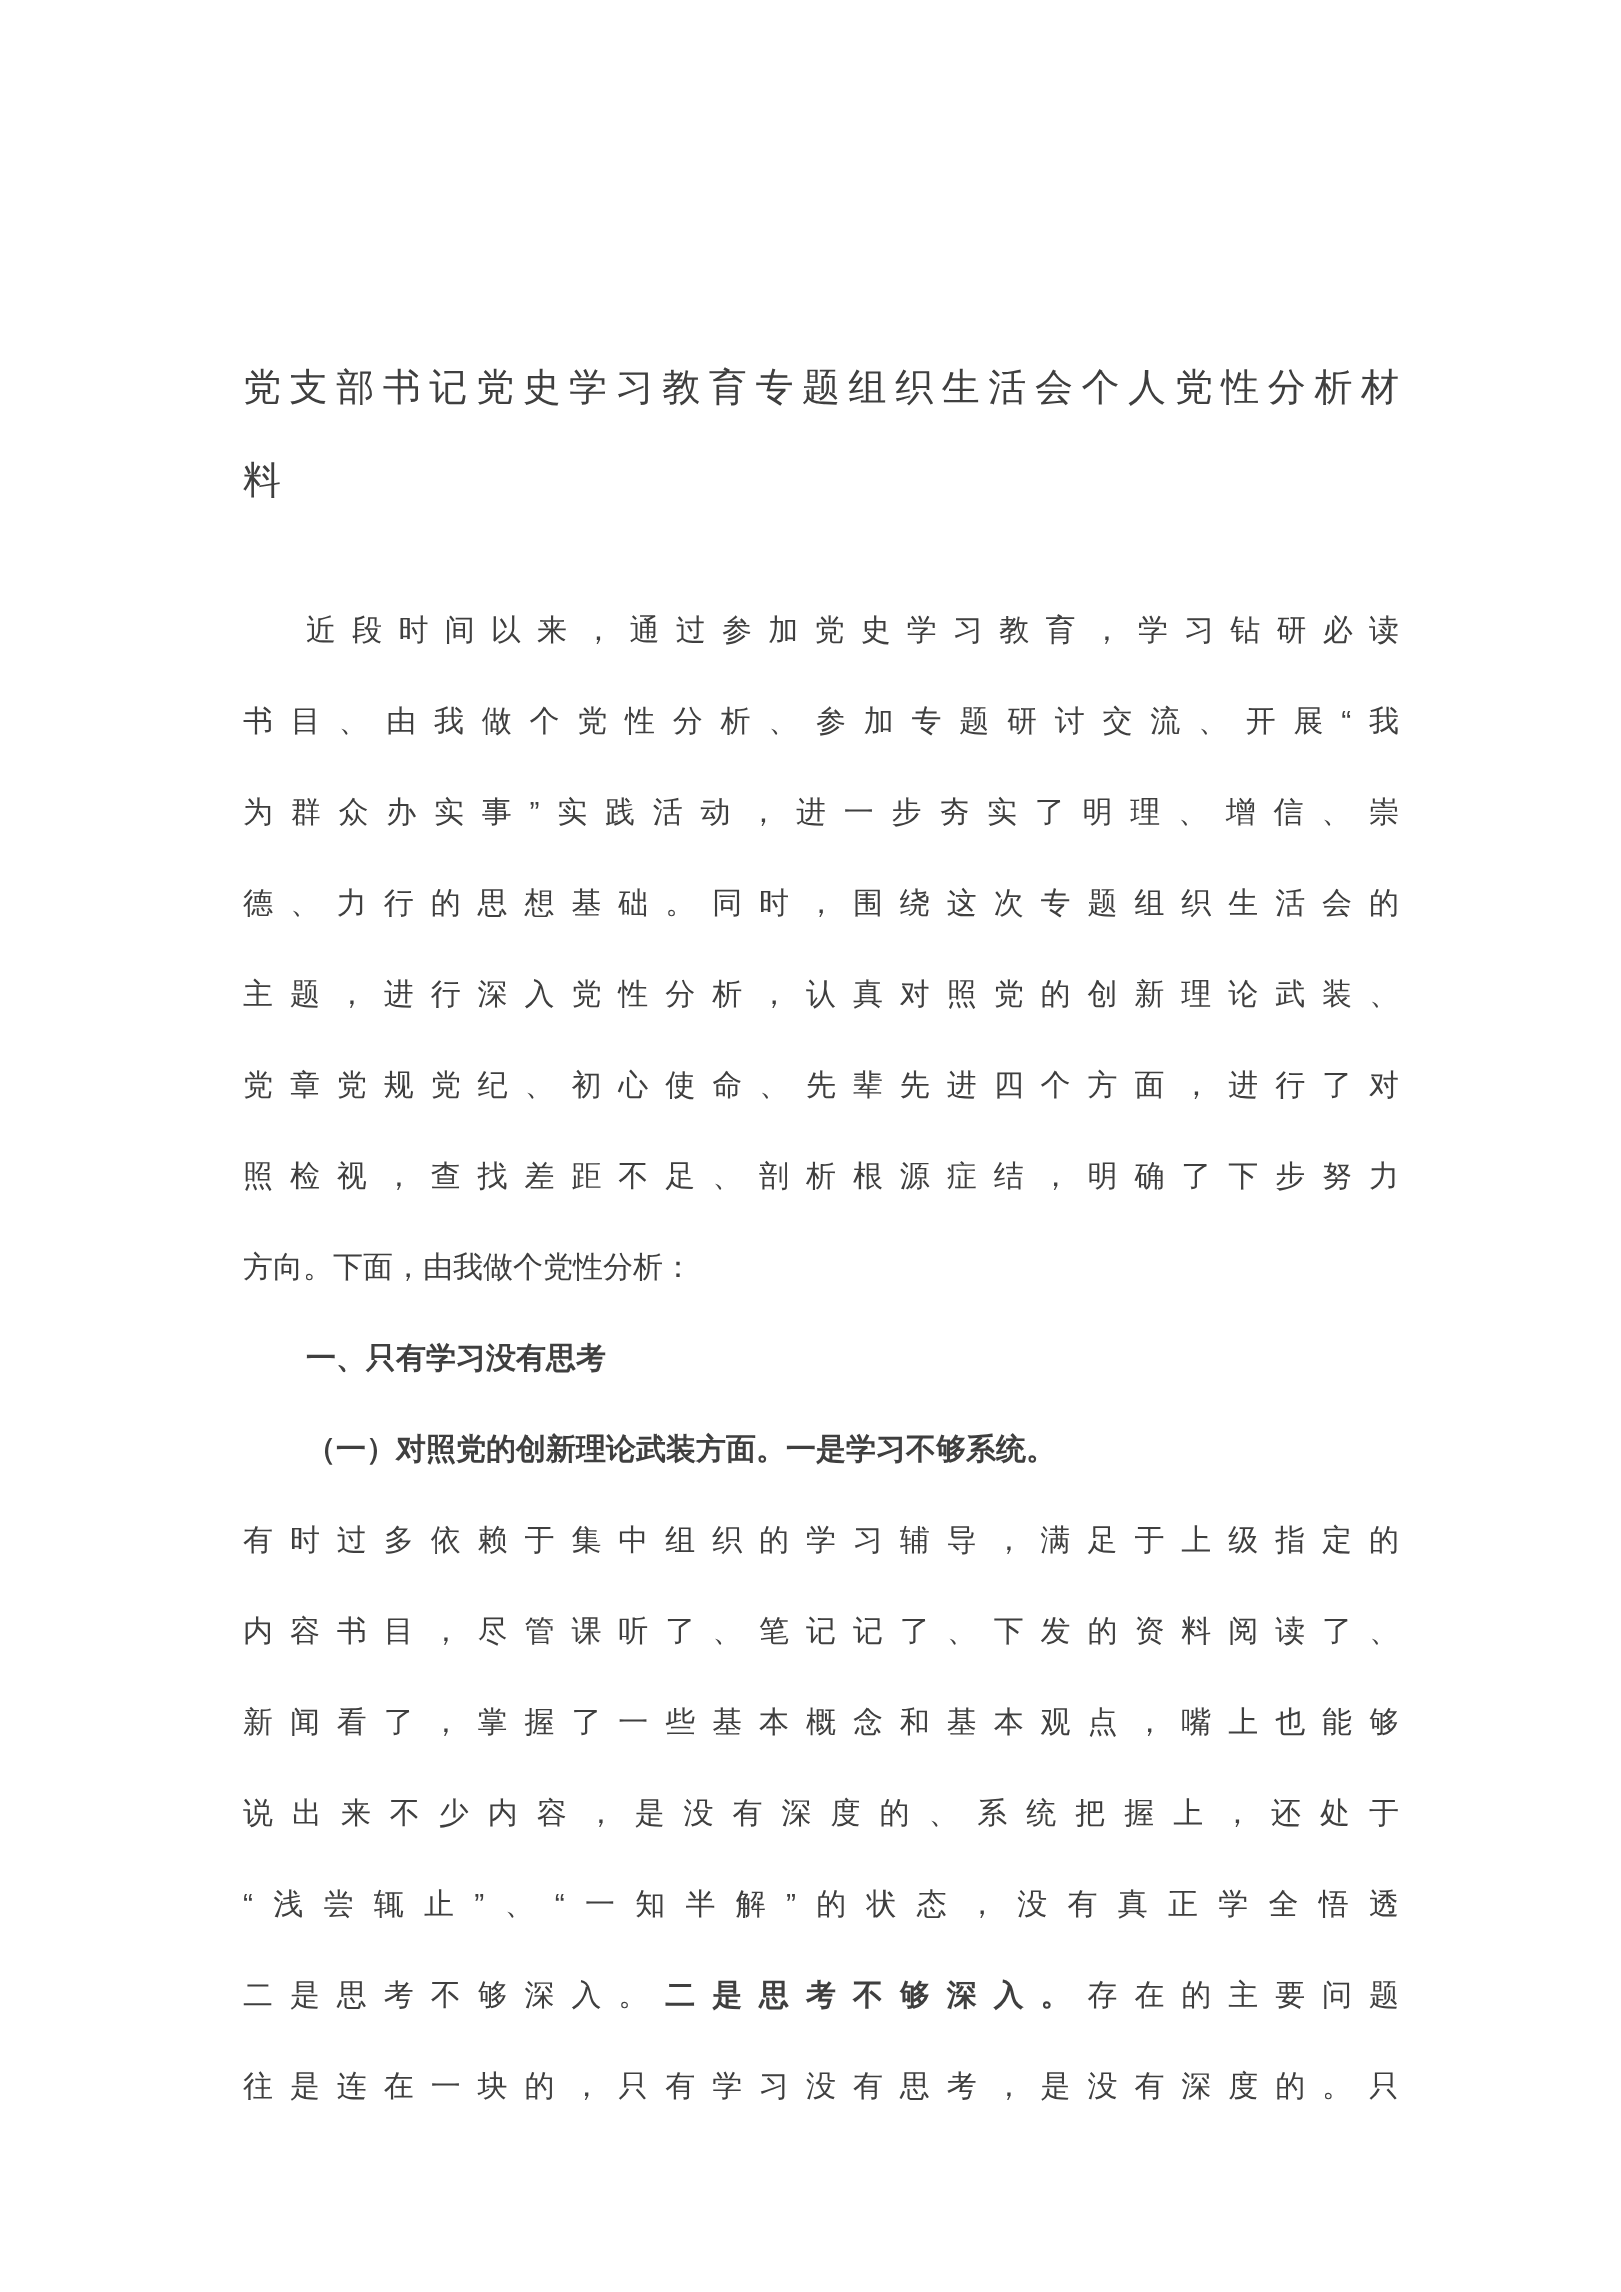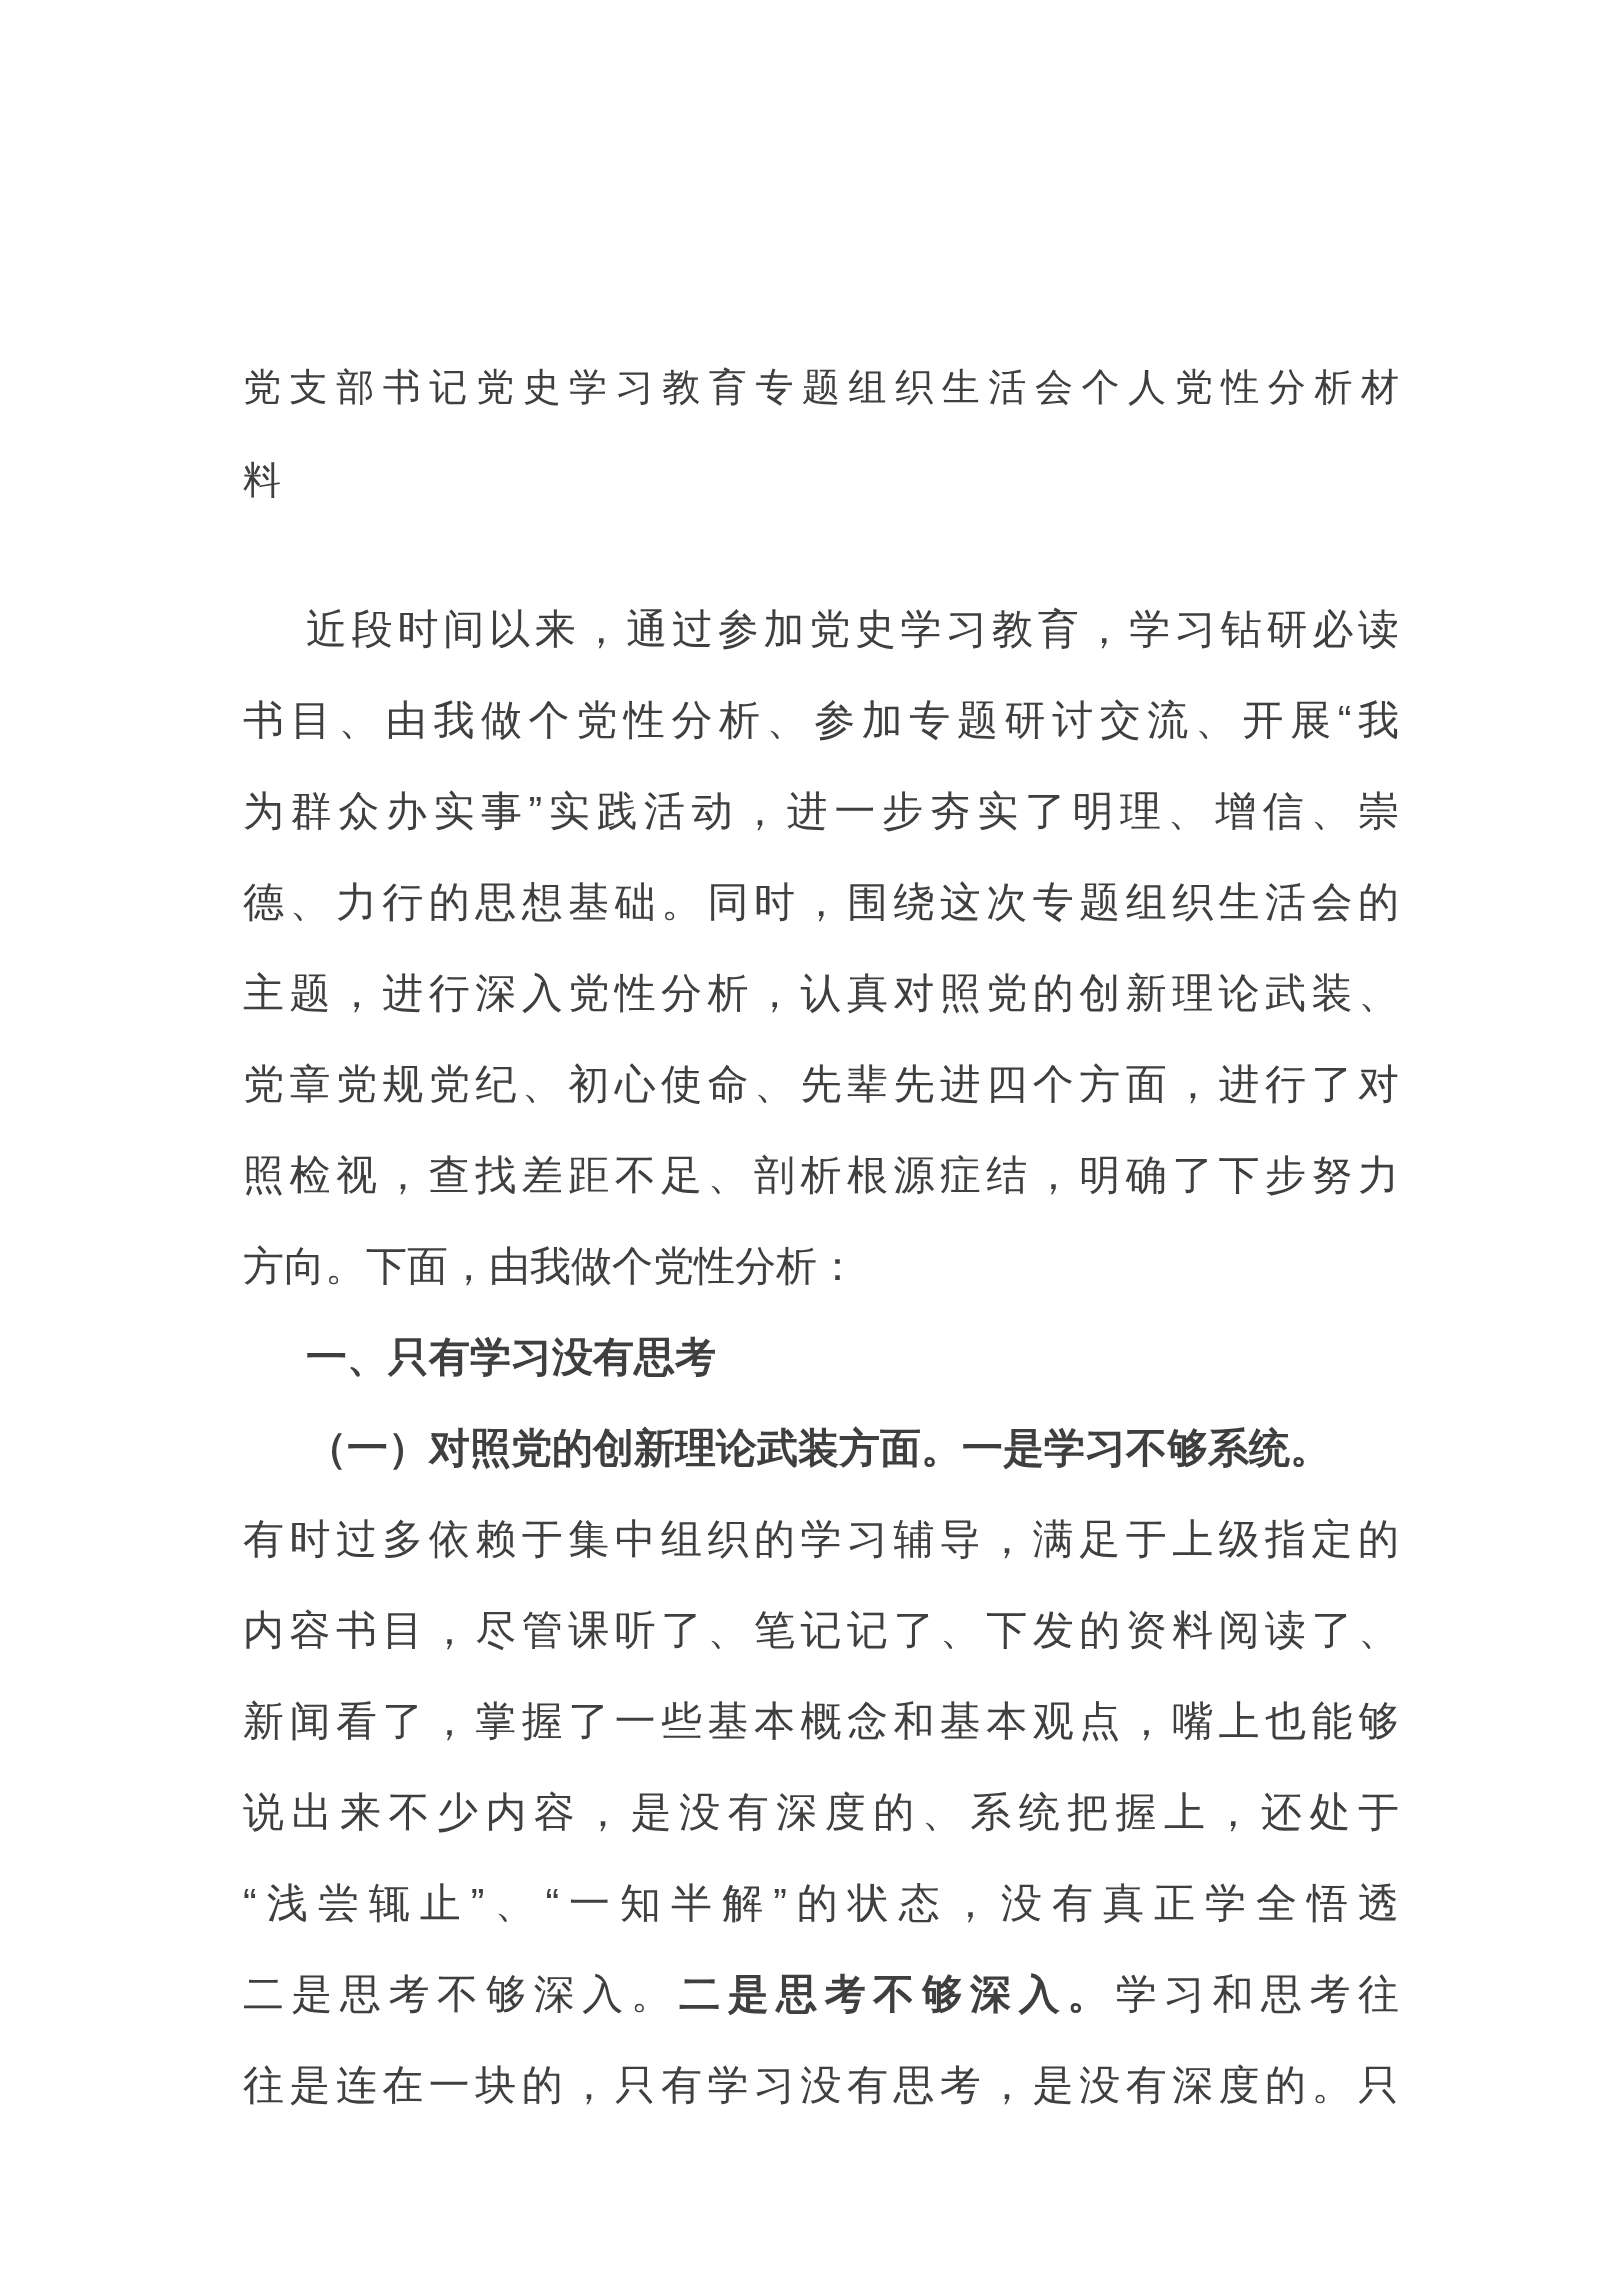--- a/index.html
+++ b/index.html
@@ -20,21 +20,21 @@
   }
   .title-block {
     margin-bottom: 57px;
   }
   .title-line {
     font-size: 38px;
     line-height: 93px;
     font-weight: 400;
   }
   .body-line {
-    font-size: 41px;
+    font-size: 30px;
     line-height: 91px;
     font-weight: 400;
   }
   .line { display: block; }
   .line.stretch {
     text-align: justify;
     text-align-last: justify;
     text-justify: inter-ideograph;
   }
   .line.indent { text-indent: 63px; }
@@ -58,17 +58,17 @@
       <div class="body-line line stretch"><span class="seg">党章党规党纪、初心使命、先辈先进四个方面，进行了对</span></div>
       <div class="body-line line stretch"><span class="seg">照检视，查找差距不足、剖析根源症结，明确了下步努力</span></div>
       <div class="body-line line"><span class="seg">方向。下面，由我做个党性分析：</span></div>
       <div class="body-line line indent"><span class="seg b">一、只有学习没有思考</span></div>
       <div class="body-line line indent nowrap"><span class="seg b">（一）对照党的创新理论武装方面。一是学习不够系统。</span></div>
       <div class="body-line line stretch"><span class="seg">有时过多依赖于集中组织的学习辅导，满足于上级指定的</span></div>
       <div class="body-line line stretch"><span class="seg">内容书目，尽管课听了、笔记记了、下发的资料阅读了、</span></div>
       <div class="body-line line stretch"><span class="seg">新闻看了，掌握了一些基本概念和基本观点，嘴上也能够</span></div>
       <div class="body-line line stretch"><span class="seg">说出来不少内容，是没有深度的、系统把握上，还处于</span></div>
       <div class="body-line line stretch"><span class="seg">“浅尝辄止”、“一知半解”的状态，没有真正学全悟透</span></div>
-      <div class="body-line line stretch"><span class="seg">二是思考不够深入。</span><span class="seg b">二是思考不够深入。</span><span class="seg">学习和思考往</span></div>
+      <div class="body-line line stretch"><span class="seg">二是思考不够深入。</span><span class="seg b">二是思考不够深入。</span><span class="seg">存在的主要问题</span></div>
       <div class="body-line line stretch"><span class="seg">往是连在一块的，只有学习没有思考，是没有深度的。只</span></div>
     </div>
 </div>
 
 
 </body></html>

